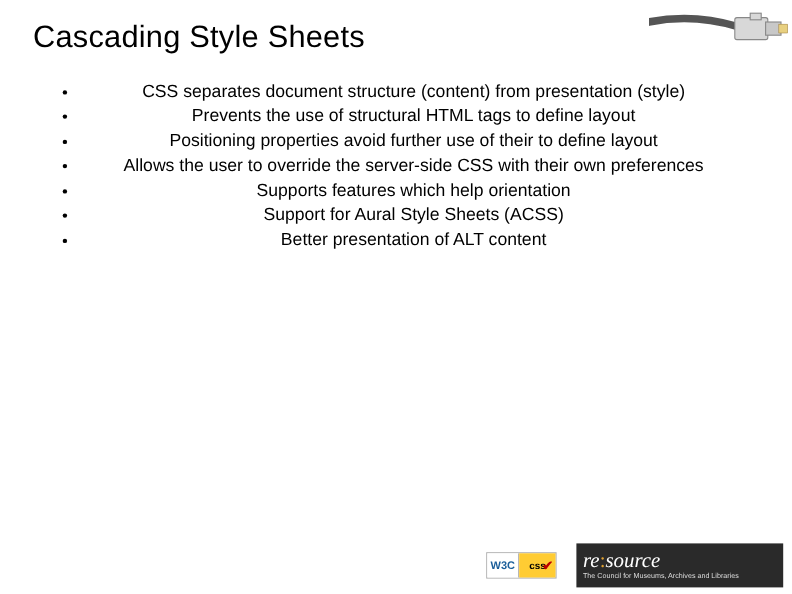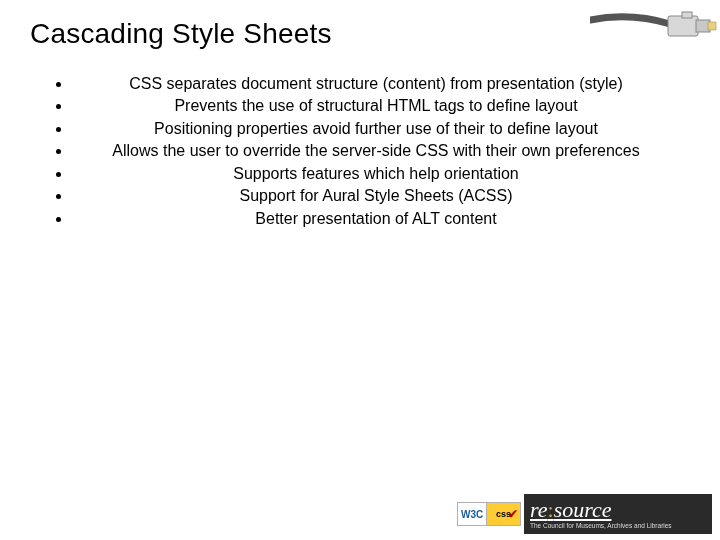--- a/index.html
+++ b/index.html
@@ -39,21 +39,21 @@
     position: absolute;
     top: 6px;
     right: 0;
   }
   .footer {
     position: absolute;
     bottom: 6px;
     right: 8px;
     display: flex;
     align-items: center;
-    gap: 3px;
+    gap: 18px;
   }
   .w3c-badge {
     width: 64px;
     height: 24px;
     border: 1px solid #b0b0b0;
     display: flex;
     align-items: center;
     font-weight: bold;
     font-size: 10px;
     background: #fff;
@@ -88,25 +88,24 @@
     width: 188px;
     height: 40px;
     background: #2a2a2a;
     display: flex;
     flex-direction: column;
     justify-content: center;
     padding: 2px 6px;
   }
   .resource-main {
     color: #fff;
-    font-size: 22px;
+    font-size: 19px;
     font-style: italic;
     font-family: Georgia, serif;
     line-height: 1;
-    text-decoration: underline;
   }
   .resource-main .colon { color: #e0a030; font-style: normal; }
   .resource-sub {
     color: #ddd;
     font-size: 6.5px;
     line-height: 1.1;
     margin-top: 1px;
   }
 </style>
 </head>

